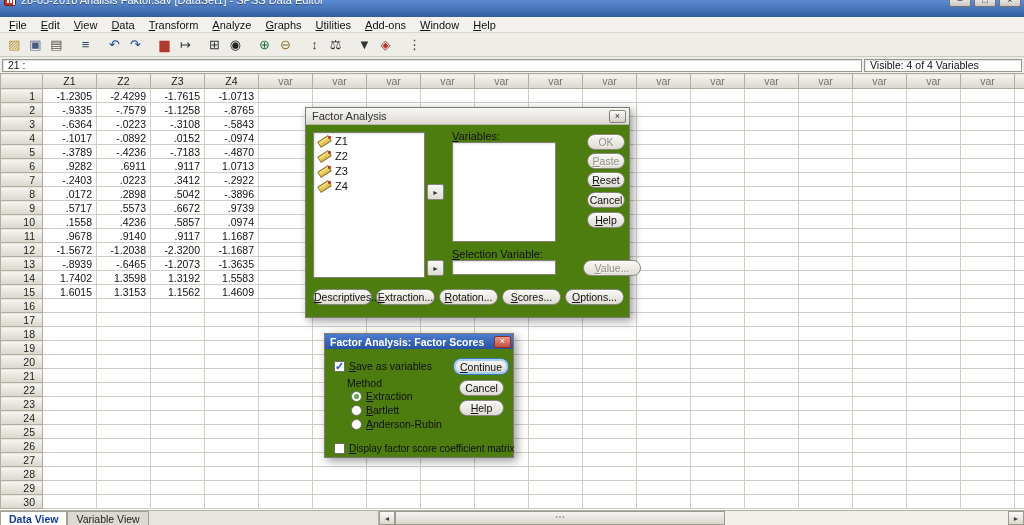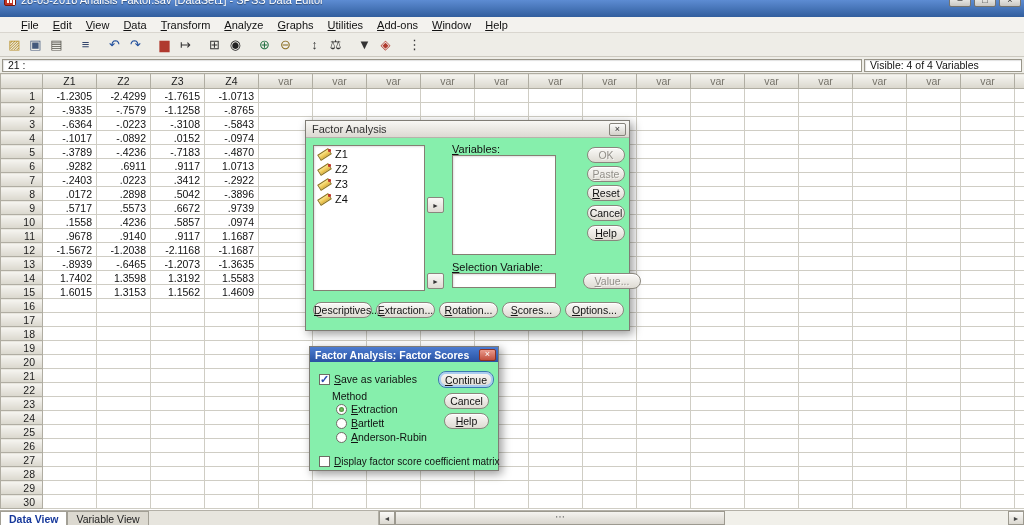--- a/index.html
+++ b/index.html
@@ -10,21 +10,21 @@
 
   
   .titlebar { height:17px; background:linear-gradient(#5d8cd3,#315e9d); display:flex; align-items:center; padding:0 3px 17px 2px; }
   .app-icon { width:12px; height:12px; margin:0 5px 0 2px; background:#c43527; border:1px solid #77170d; border-radius:2px; position:relative; flex:none; }
   .app-icon::before { content:""; position:absolute; left:2px; bottom:2px; width:2px; height:4px; background:#fff; }
   .app-icon::after  { content:""; position:absolute; left:5px; bottom:2px; width:2px; height:7px; background:#fff; box-shadow:3px 2px 0 #fff; }
   .title-text { flex:1; color:#fff; font-size:11px; text-shadow:0 1px 1px rgba(0,0,0,.45); white-space:nowrap; overflow:hidden; }
   .win-btn { width:22px; height:13px; margin-left:3px; background:linear-gradient(#fdfdfc,#c9c7c2); border:1px solid #75736e; border-radius:2px; font-size:9px; line-height:10px; text-align:center; color:#2b2b2b; padding:0; }
 
   
-  .menubar { height:16px; background:#f3f2ee; border-bottom:1px solid #d9d6cf; display:flex; align-items:center; padding-left:14px;text-align:center; }
+  .menubar { height:16px; background:#f3f2ee; border-bottom:1px solid #d9d6cf; display:flex; align-items:center; padding-left:2px;text-align:center; }
   .menu-item { padding:1px 7px; font-size:11px; color:#111; white-space:nowrap; }
 
   
   .toolbar { height:24px; background:#eeede7; border-bottom:1px solid #ccc9c0; display:flex; align-items:center; padding-left:4px; }
   .tool-btn { width:21px; height:20px; border:1px solid transparent; background:transparent; font-size:13px; line-height:17px; text-align:center; padding:0; }
   .tool-btn.gap { margin-left:8px; }
 
   
   .cellbar { height:16px; background:#eeede7; display:flex; align-items:center; padding:1px 2px; gap:2px; }
   .sunken { background:#fff; border:1px solid #989589; box-shadow:inset 1px 1px 1px rgba(0,0,0,.12); }
@@ -47,42 +47,42 @@
   .bottombar { height:15px; background:#e7e5de; border-top:1px solid #b3b0a7; display:flex; align-items:stretch; }
   .tab { margin-left:0; padding:1px 8px 0; font-size:10.5px; border:1px solid #a29f95; border-bottom:none; background:#dcd9d0; color:#222; white-space:nowrap; }
   .tab.active { background:#fff; color:#16389b; font-weight:bold; }
   .bb-fill { flex:1; }
   .scrollbar { width:646px; display:flex; background:#f1f0ea; border-left:1px solid #b3b0a7; }
   .sb-btn { width:16px; background:linear-gradient(#fbfaf8,#dbd8d0); border:1px solid #9c998f; font-size:7px; line-height:11px; text-align:center; color:#444; padding:0; }
   .sb-thumb { width:330px; background:linear-gradient(#f5f4f0,#d9d6ce); border:1px solid #9c998f; font-size:10px; line-height:10px; text-align:center; color:#555; }
   .sb-track { flex:1; }
 
   
-  .dialog { position:absolute; background:#86efac; border:1px solid #7f7c75; box-shadow:3px 3px 9px rgba(0,0,0,.4);margin-top:13px; }
+  .dialog { position:absolute; background:#4d7c0f; border:1px solid #7f7c75; box-shadow:3px 3px 9px rgba(0,0,0,.4); }
   .label { position:absolute; white-space:nowrap; }
 
   #factor-dialog { left:305px; top:107px; width:325px; height:211px; }
   .fa-titlebar { height:17px; background:linear-gradient(#f8f7f4,#dcd9d2); border-bottom:1px solid #b6b3ab; display:flex; align-items:center; padding:0 3px 0 6px; color:#333; }
   .fa-title { flex:1; font-size:11px; }
   .dlg-close { width:17px; height:13px; background:linear-gradient(#fcfcfb,#d4d1c9); border:1px solid #86837b; border-radius:2px; font-size:9px; line-height:10px; text-align:center; color:#333; padding:0; }
 
   .listbox { position:absolute; background:#fff; border:1px solid #847f73; box-shadow:inset 1px 1px 2px rgba(0,0,0,.12); overflow:hidden; }
   .lv-item { display:flex; align-items:center; gap:4px; padding:1px 3px; height:15px; font-size:11px; }
   .scale-icon { width:14px; height:11px; position:relative; flex:none; }
   .scale-icon::before { content:""; position:absolute; left:1px; top:3px; width:11px; height:5px; background:linear-gradient(#ffe98a,#dfb23a); border:1px solid #8e7520; transform:rotate(-33deg); }
   .scale-icon::after { content:""; position:absolute; right:0; top:1px; width:3px; height:3px; background:#c0392b; border-radius:1px; }
 
   .btn3d { position:absolute; background:linear-gradient(#faf9f7,#dedbd3); border:1px solid #89867d; border-radius:8px; font-size:10.5px; color:#111; text-align:center; padding:0; box-shadow:inset 0 1px 0 #fff; }
   .btn3d.disabled { color:#93908a; text-shadow:1px 1px 0 #f6f5f2; }
   .btn-default { border:1px solid #3b7ab0; box-shadow:inset 0 0 0 2px #a9cdef; }
   .arrow-btn { position:absolute; width:17px; height:16px; background:linear-gradient(#faf9f7,#dedbd3); border:1px solid #89867d; border-radius:2px; font-size:7px; line-height:13px; text-align:center; color:#333; padding:0; }
   .bottom-row { position:absolute; left:7px; top:181px; display:flex; gap:4px; }
   .bottom-row .btn3d { position:static; width:59px; height:16px; font-size:10.5px; }
 
-  #scores-dialog { left:309px; top:333px; width:190px; height:125px; font-size:10.5px; }
+  #scores-dialog { left:324px; top:333px; width:190px; height:125px; font-size:10.5px; }
   .fs-titlebar { height:15px; background:linear-gradient(#4c7cd1,#2952a2); color:#fff; font-weight:bold; display:flex; align-items:center; padding:0 2px 0 5px; font-size:10.5px; }
   .fs-title { flex:1; white-space:nowrap; overflow:hidden; }
   .fs-close { width:17px; height:12px; background:linear-gradient(#ea9a8c,#c14f3e); border:1px solid #8c3023; border-radius:2px; color:#fff; font-size:9px; line-height:9px; text-align:center; padding:0; flex:none; }
 
   .checkbox { width:11px; height:11px; background:#fff; border:1px solid #6e6c65; display:inline-block; position:relative; flex:none; }
   .checkbox.checked::after { content:"\2713"; position:absolute; left:0px; top:-2px; font-size:11px; font-weight:bold; color:#2b4fae; }
   .radio { width:11px; height:11px; border-radius:50%; background:#fff; border:1px solid #6e6c65; display:inline-block; position:relative; flex:none; }
   .radio.selected::after { content:""; position:absolute; left:2px; top:2px; width:5px; height:5px; border-radius:50%; background:radial-gradient(#7cc366,#2e7d1f); }
   .check-row { position:absolute; display:flex; align-items:center; gap:4px; white-space:nowrap; }
   .radio-row { display:flex; align-items:center; gap:4px; height:14px; white-space:nowrap; }
@@ -428,21 +428,21 @@
             <td class="cell"></td>
             <td class="cell"></td>
             <td class="cell"></td>
             <td class="cell"></td>
             <td class="cell"></td>
           </tr>
           <tr>
             <th class="hdr rowhead">12</th>
             <td class="cell num">-1.5672</td>
             <td class="cell num">-1.2038</td>
-            <td class="cell num">-2.1168</td>
+            <td class="cell num">-2.3200</td>
             <td class="cell num">-1.1687</td>
             <td class="cell"></td>
             <td class="cell"></td>
             <td class="cell"></td>
             <td class="cell"></td>
             <td class="cell"></td>
             <td class="cell"></td>
             <td class="cell"></td>
             <td class="cell"></td>
             <td class="cell"></td>

